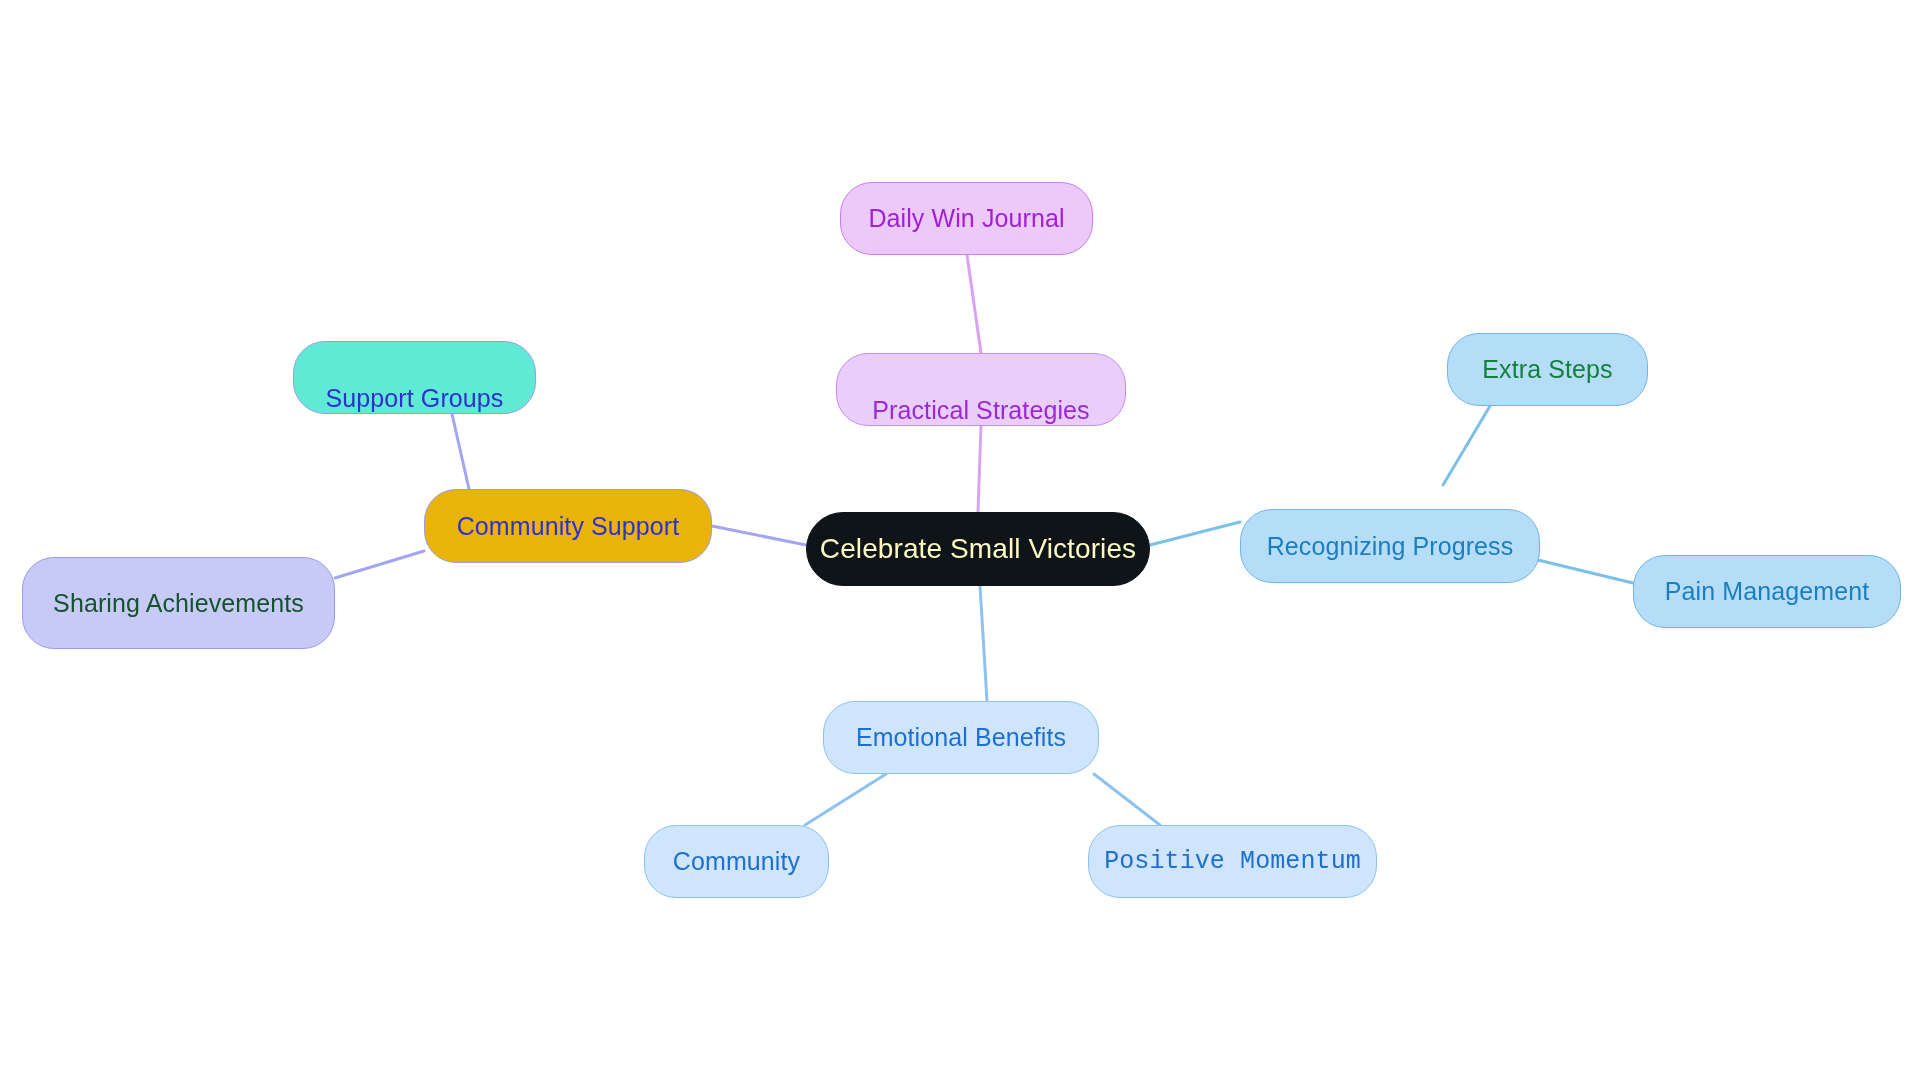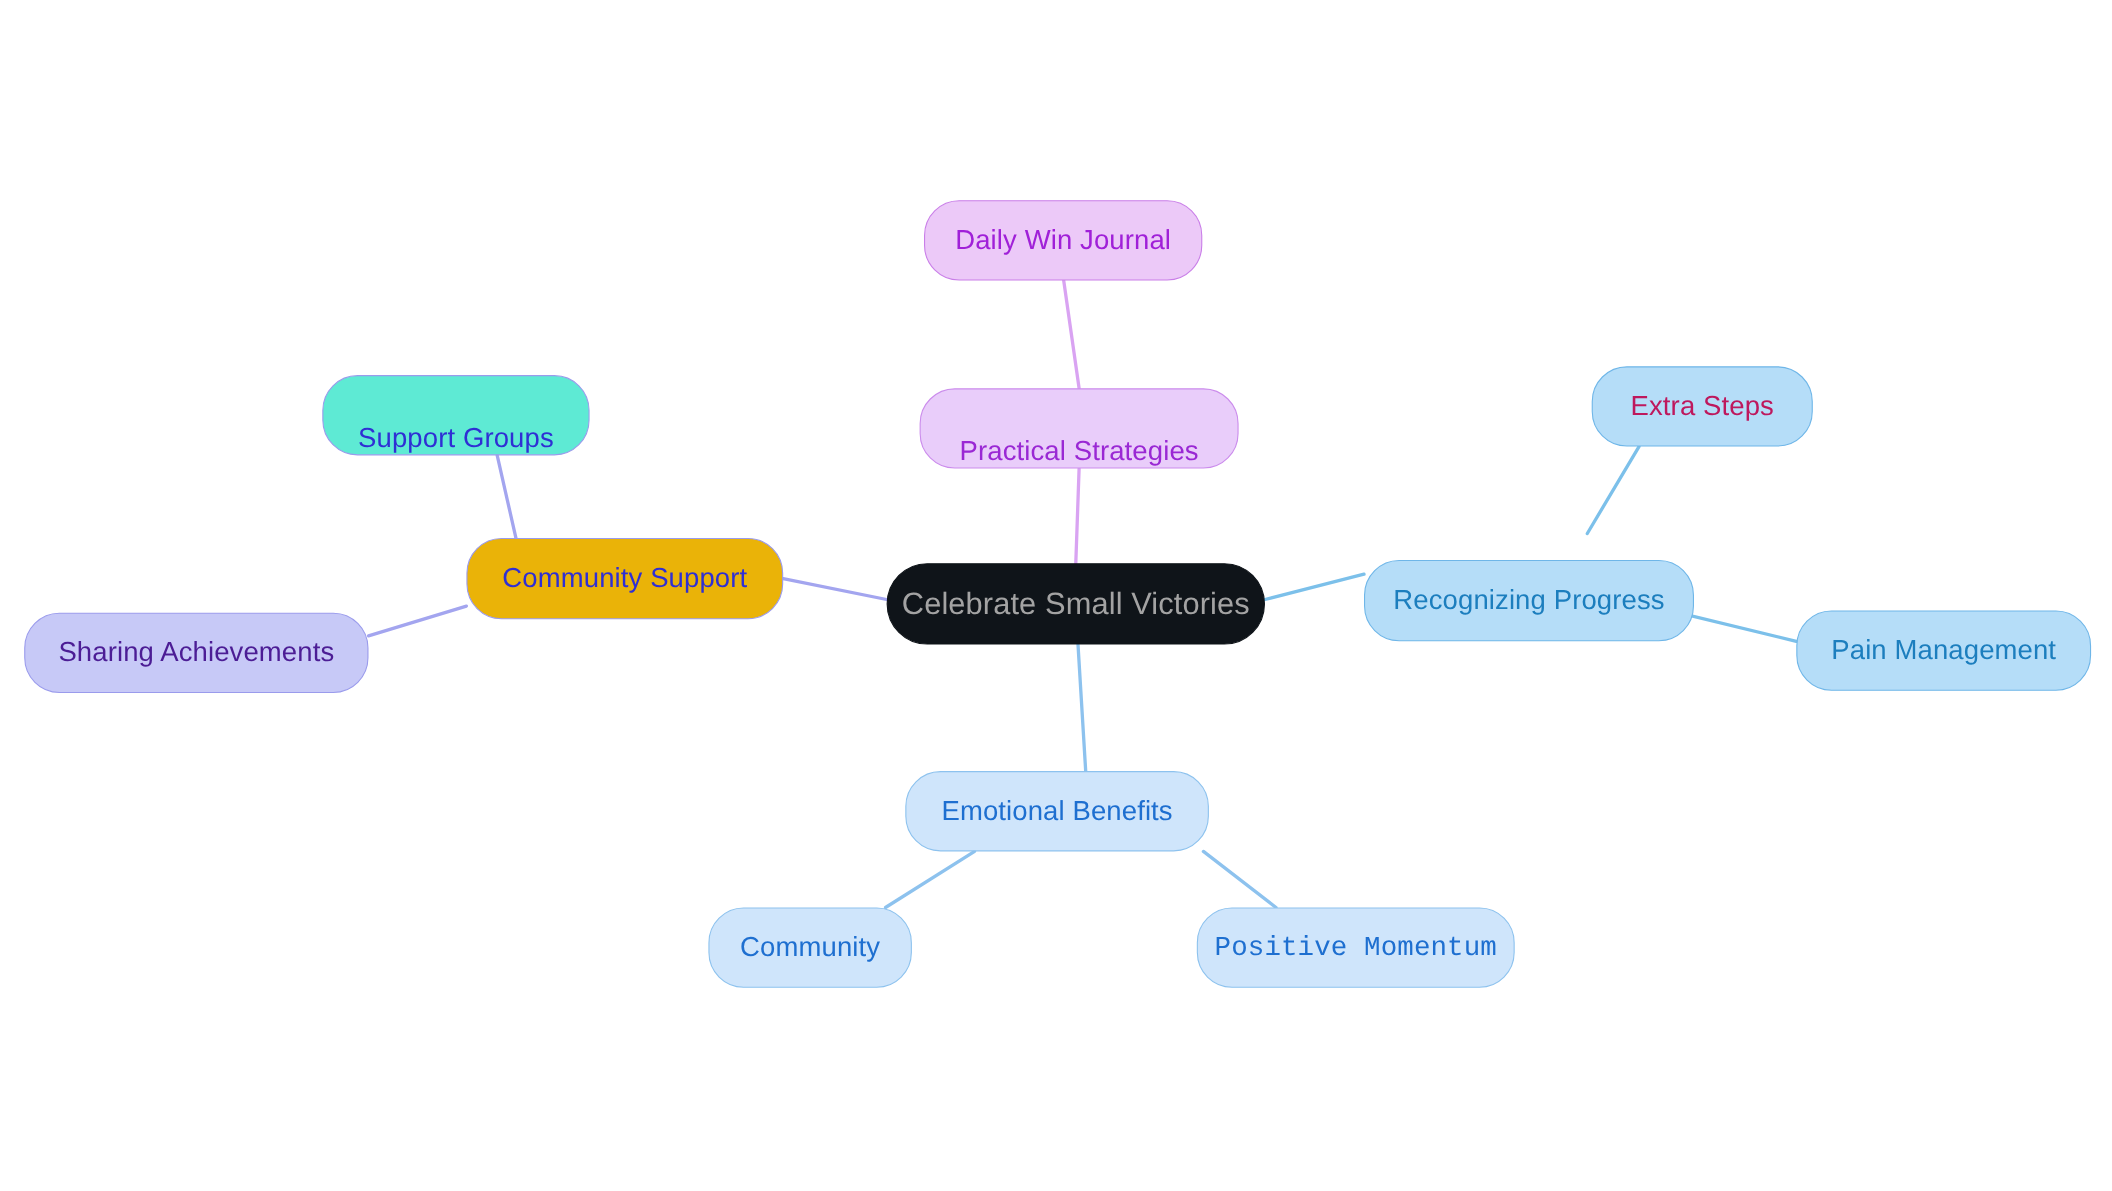--- a/index.html
+++ b/index.html
@@ -95,42 +95,42 @@
       <line x1="469" y1="489" x2="452" y2="414" stroke="#a3a5ef" stroke-width="3" stroke-linecap="round"></line>
       <line x1="424" y1="551" x2="335" y2="578" stroke="#a3a5ef" stroke-width="3" stroke-linecap="round"></line>
       <line x1="1150" y1="545" x2="1240" y2="522" stroke="#7cc0ea" stroke-width="3" stroke-linecap="round"></line>
       <line x1="1443" y1="485" x2="1490" y2="406" stroke="#7cc0ea" stroke-width="3" stroke-linecap="round"></line>
       <line x1="1505" y1="552" x2="1633" y2="583" stroke="#7cc0ea" stroke-width="3" stroke-linecap="round"></line>
       <line x1="980" y1="586" x2="987" y2="701" stroke="#8dc2ee" stroke-width="3" stroke-linecap="round"></line>
       <line x1="886" y1="774" x2="805" y2="825" stroke="#8dc2ee" stroke-width="3" stroke-linecap="round"></line>
       <line x1="1094" y1="774" x2="1160" y2="825" stroke="#8dc2ee" stroke-width="3" stroke-linecap="round"></line>
     </svg>
   <div id="node-layer">
-      <div class="node node-root" style="left: 806px; top: 512px; width: 344px; height: 74px; background: rgb(15, 20, 25); border-color: rgb(15, 20, 25); color: #a3a3a3; text-align: center;">
+      <div class="node node-root" style="left: 806px; top: 512px; width: 344px; height: 74px; background: rgb(15, 20, 25); border-color: rgb(15, 20, 25); color: #fef9c3; text-align: center;">
         <span>Celebrate Small Victories</span>
       </div>
       <div class="node node-purple-light" style="left: 836px; top: 353px; width: 290px; height: 73px; background: rgb(233, 205, 250); border-color: rgb(203, 140, 236); color: rgb(154, 40, 212);">
         <span>Practical Strategies</span>
       </div>
       <div class="node node-purple" style="left: 840px; top: 182px; width: 253px; height: 73px; background: rgb(236, 201, 248); border-color: rgb(201, 126, 232); color: rgb(160, 32, 216);">
         <span>Daily Win Journal</span>
       </div>
       <div class="node node-periwinkle" style="left: 424px; top: 489px; width: 288px; height: 74px; background: #eab308; border-color: rgb(154, 155, 236); color: rgb(47, 47, 212);">
         <span>Community Support</span>
       </div>
       <div class="node node-periwinkle" style="left: 293px; top: 341px; width: 243px; height: 73px; background: #5eead4; border-color: rgb(154, 155, 236); color: rgb(47, 47, 212); align-items: flex-end;">
         <span>Support Groups</span>
       </div>
-      <div class="node node-periwinkle" style="left: 22px; top: 557px; width: 313px; height: 73px; background: rgb(199, 201, 247); border-color: rgb(154, 155, 236); color: #4c1d95;">
+      <div class="node node-periwinkle" style="left: 22px; top: 557px; width: 313px; height: 92px; background: rgb(199, 201, 247); border-color: rgb(154, 155, 236); color: #14532d;">
         <span>Sharing Achievements</span>
       </div>
       <div class="node node-sky" style="left: 1240px; top: 485px; width: 300px; height: 74px; background: rgb(181, 221, 248); border-color: rgb(111, 182, 232); color: rgb(28, 126, 190); margin-top: 24px;">
         <span>Recognizing Progress</span>
       </div>
-      <div class="node node-sky" style="left: 1447px; top: 333px; width: 201px; height: 73px; background: rgb(181, 221, 248); border-color: rgb(111, 182, 232); color: #be185d;">
+      <div class="node node-sky" style="left: 1447px; top: 333px; width: 201px; height: 73px; background: rgb(181, 221, 248); border-color: rgb(111, 182, 232); color: #15803d;">
         <span>Extra Steps</span>
       </div>
       <div class="node node-sky" style="left: 1633px; top: 555px; width: 268px; height: 73px; background: rgb(181, 221, 248); border-color: rgb(111, 182, 232); color: rgb(28, 126, 190);">
         <span>Pain Management</span>
       </div>
       <div class="node node-sky-pale" style="left: 823px; top: 701px; width: 276px; height: 73px; background: rgb(207, 229, 251); border-color: rgb(141, 194, 238); color: rgb(30, 111, 208);">
         <span>Emotional Benefits</span>
       </div>
       <div class="node node-sky-pale" style="left: 644px; top: 825px; width: 185px; height: 73px; background: rgb(207, 229, 251); border-color: rgb(141, 194, 238); color: rgb(30, 111, 208);">
         <span>Community</span>

